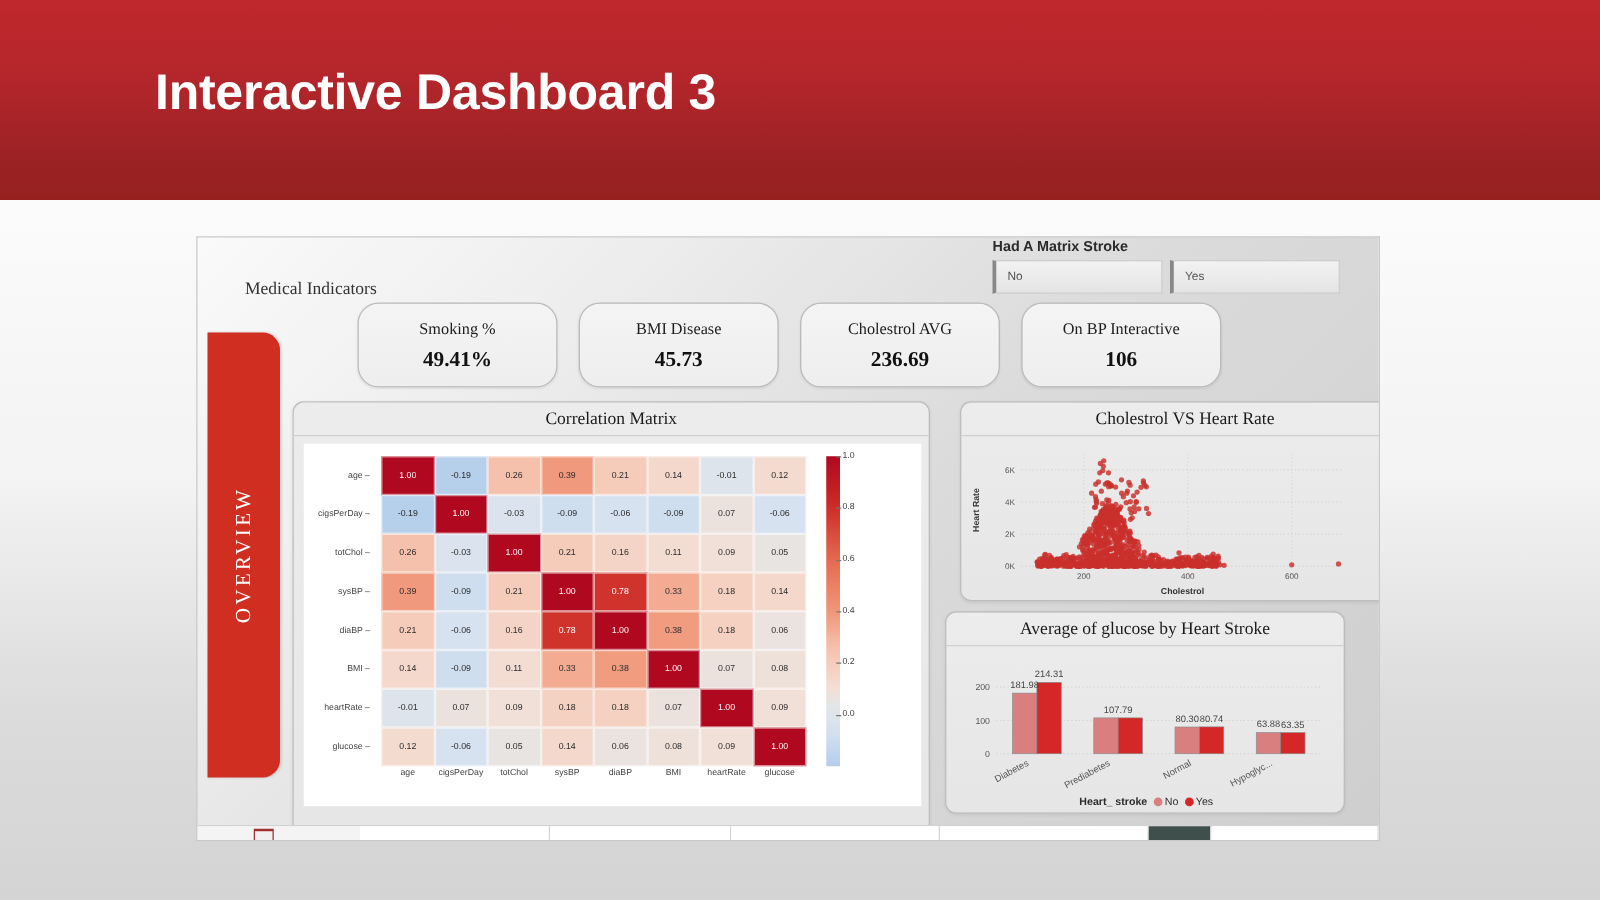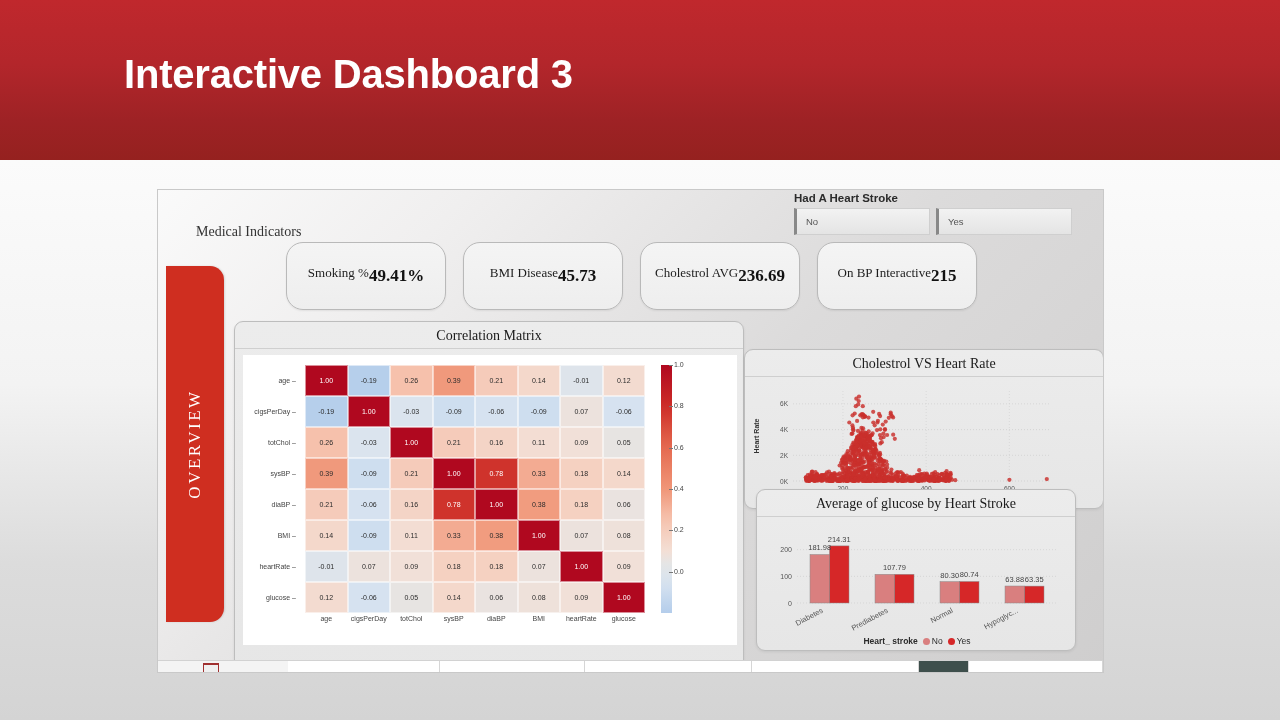--- a/index.html
+++ b/index.html
@@ -88,21 +88,21 @@
     font-size: 9.5px; color: #555;
   }
 
   
   #kpi-row { position: absolute; left: 128px; top: 52px; width: 700px; display: flex; gap: 17px; }
   .kpi-card {
     width: 160px; height: 68px;
     background: linear-gradient(180deg,#f4f4f4,#eeeeee);
     border: 1px solid #b9b9b9;
     border-radius: 17px;
-    display: flex; flex-direction: row;
+    display: flex; flex-direction: column;
     align-items: center; justify-content: center;
     box-shadow: 0 1px 2px rgba(0,0,0,.07);
   }
   .kpi-label {
     font-family: "Liberation Serif", serif;
     font-size: 13px; color: #1c1c1c; margin-bottom: 7px;
   }
   .kpi-value {
     font-family: "Liberation Serif", serif;
     font-size: 17px; font-weight: 700; color: #111;
@@ -118,21 +118,21 @@
     overflow: hidden;
   }
   .visual-title {
     height: 27px; line-height: 27px; text-align: center;
     font-family: "Liberation Serif", serif;
     font-size: 14px; color: #1a1a1a;
     border-bottom: 1px solid #cfcfcf;
   }
 
   #corr-card  { left: 76px;  top: 131px; width: 510px; height: 378px; }
-  #scatter-card { left: 586px; top: 131px; width: 360px; height: 160px; margin-top: 28px; }
+  #scatter-card { left: 610px; top: 131px; width: 360px; height: 160px; }
   #bar-card   { left: 598px; top: 299px; width: 320px; height: 162px; }
 
   
   #corr-plot {
     position: absolute; left: 8px; top: 33px;
     width: 494px; height: 290px;
     background: #ffffff;
   }
   #corr-grid {
     position: absolute; left: 62px; top: 10px;
@@ -222,21 +222,21 @@
 <div id="pbi-window">
   <div id="pbi-canvas">
 
     <div id="dash-subtitle">Medical Indicators</div>
 
     <div id="overview-tab">
       <div id="overview-label">OVERVIEW</div>
     </div>
 
     <div id="slicer-block">
-      <div id="slicer-title">Had A Heart Stroke</div>
+      <div id="slicer-title">Had A Matrix Stroke</div>
       <div id="slicer-buttons">
         <div class="slicer-btn">
           <span>No</span>
         </div>
         <div class="slicer-btn">
           <span>Yes</span>
         </div>
       </div>
     </div>
 
@@ -248,21 +248,21 @@
       <div class="kpi-card">
         <div class="kpi-label">BMI Disease</div>
         <div class="kpi-value">45.73</div>
       </div>
       <div class="kpi-card">
         <div class="kpi-label">Cholestrol AVG</div>
         <div class="kpi-value">236.69</div>
       </div>
       <div class="kpi-card">
         <div class="kpi-label">On BP Interactive</div>
-        <div class="kpi-value">215</div>
+        <div class="kpi-value">106</div>
       </div>
     </div>
 
     <div class="visual-card" id="corr-card">
       <div class="visual-title">Correlation Matrix</div>
       <div id="corr-plot">
         <div class="ylabels" id="corr-ylabels">
             <div>age –</div>
             <div>cigsPerDay –</div>
             <div>totChol –</div>

